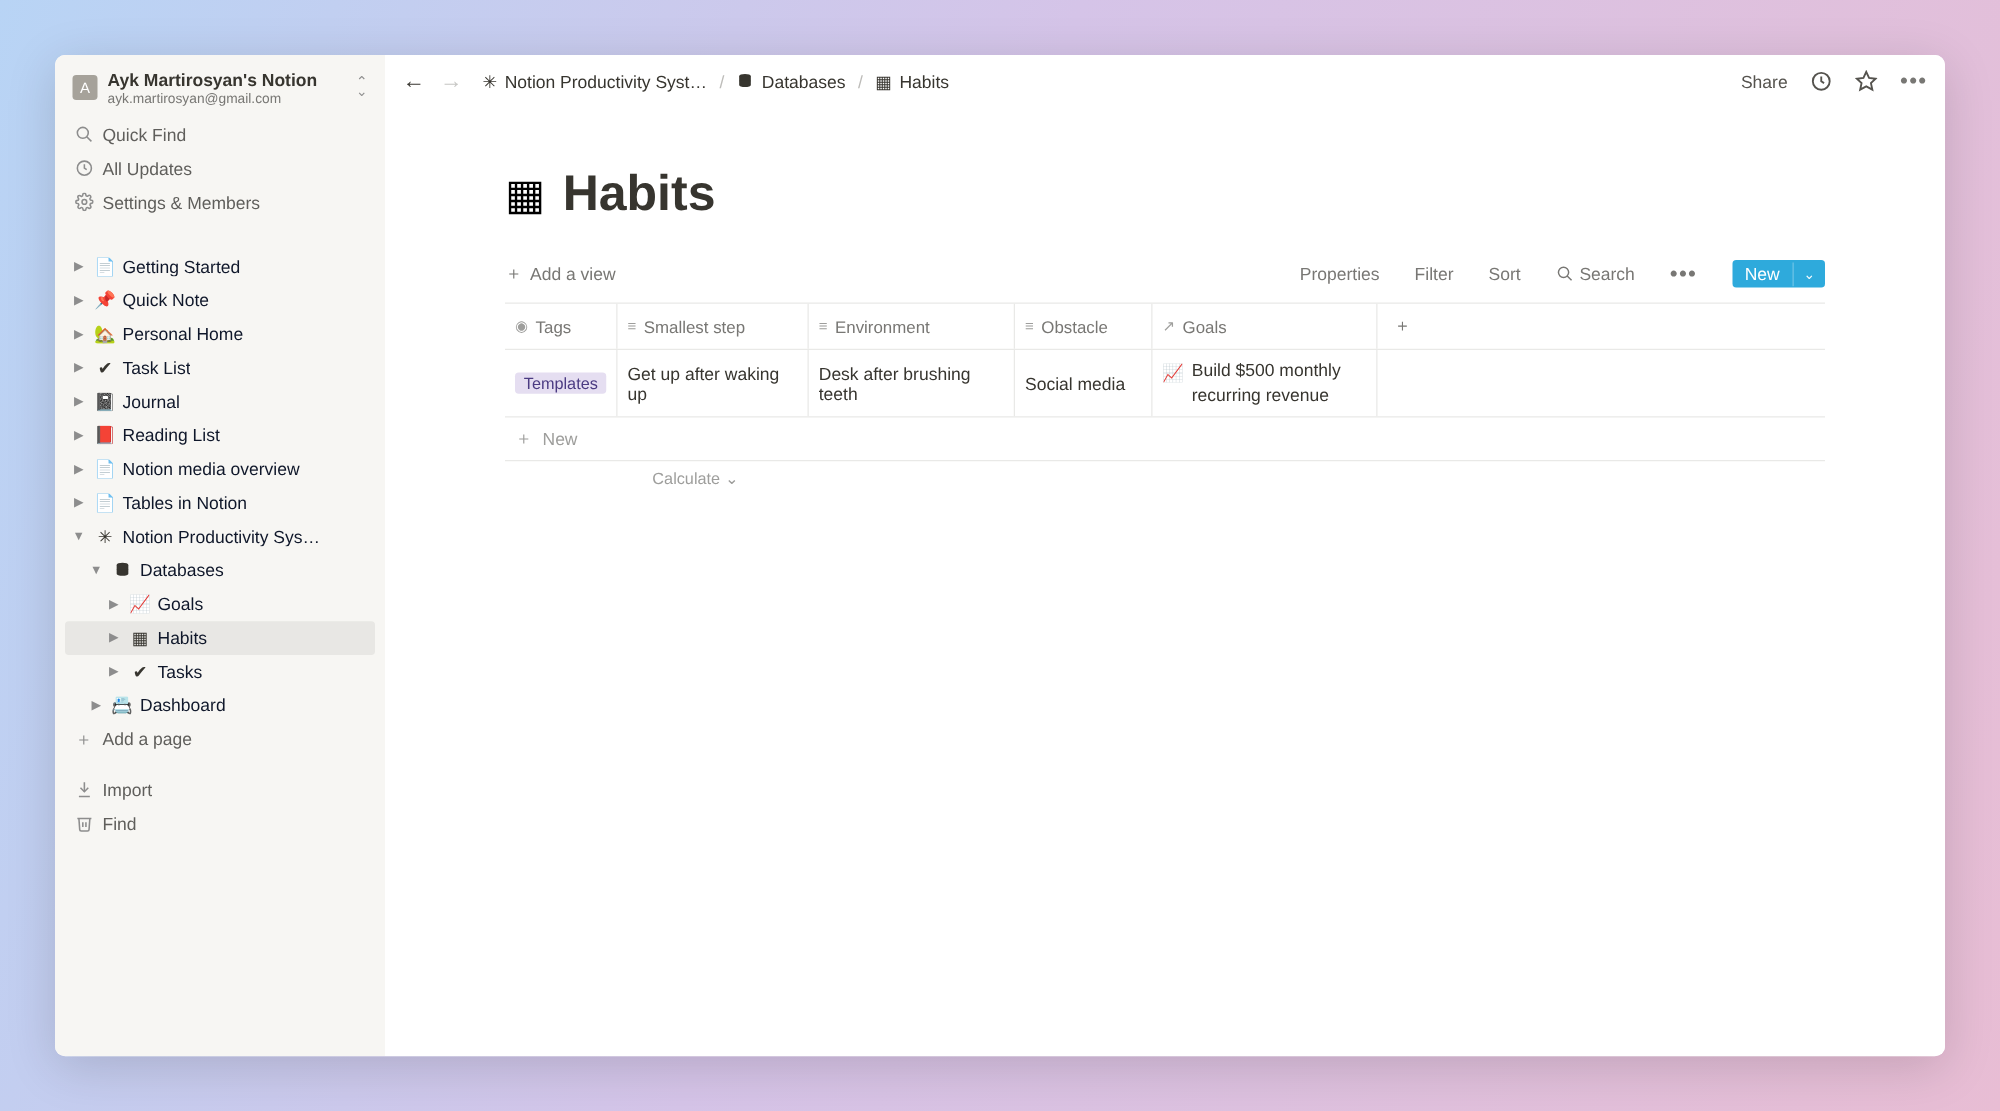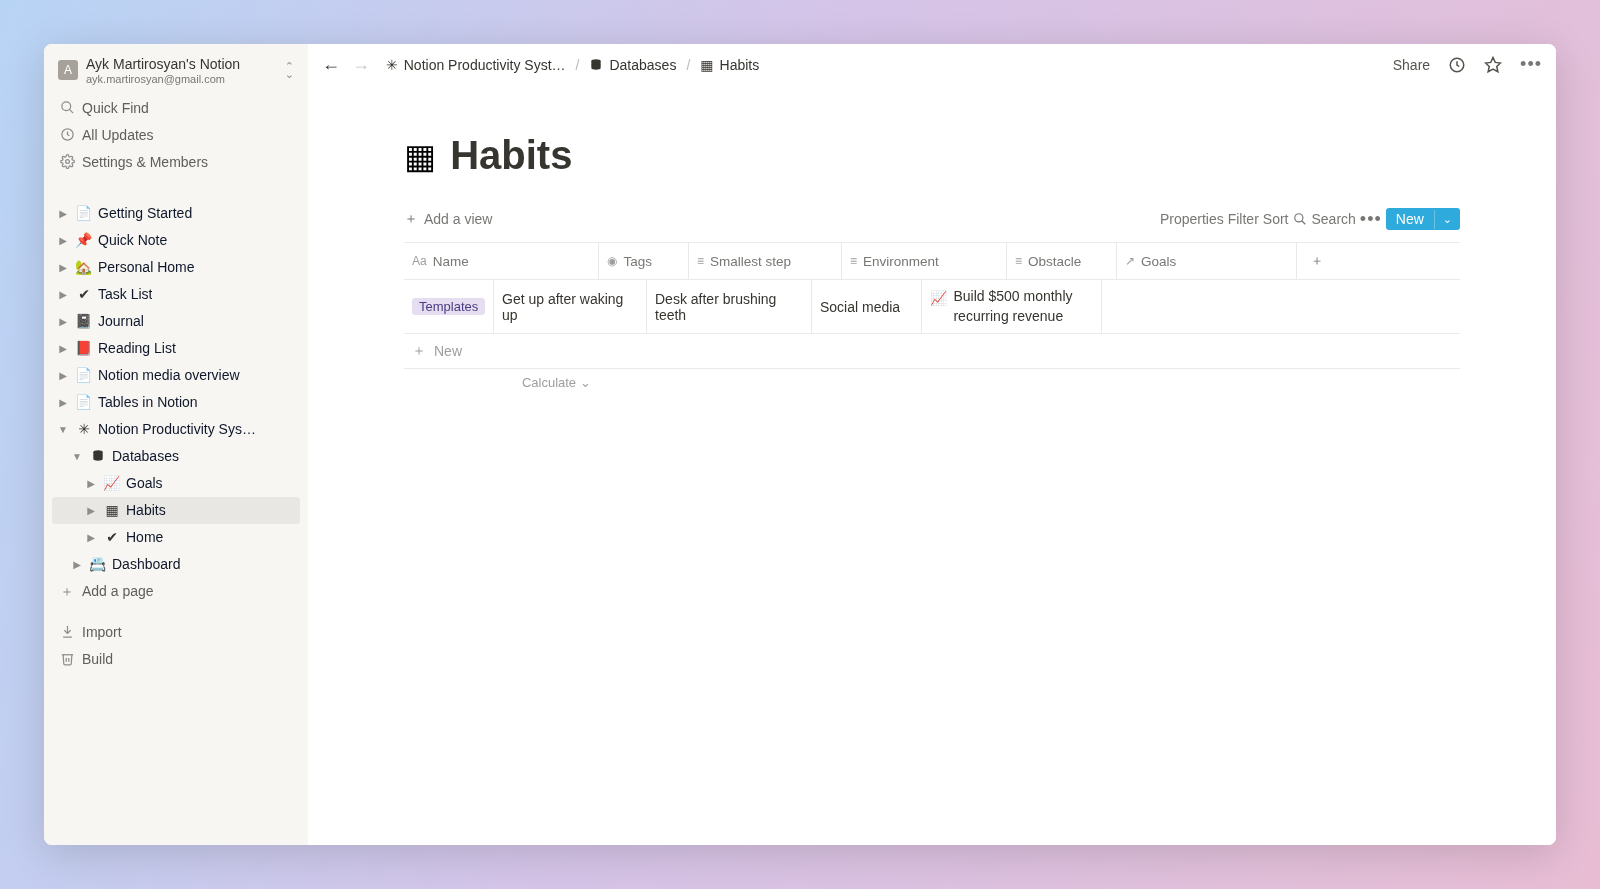--- a/index.html
+++ b/index.html
@@ -39,21 +39,21 @@
 .ws-avatar {
   width: 20px; height: 20px;
   background: #a6a29a;
   color: #fff;
   border-radius: 3px;
   font-size: 12px;
   display: flex; align-items: center; justify-content: center;
   margin-right: 8px;
   flex-shrink: 0;
 }
-.ws-title { font-weight: 400; font-size: 14px; line-height: 1.2; }
+.ws-title { font-weight: 700; font-size: 14px; line-height: 1.2; }
 .ws-email { font-size: 11px; color: #787774; }
 .ws-chevrons { margin-left: auto; color: #8d8d8d; font-size: 11px; line-height: 8px; display:flex; flex-direction:column; }
 .sb-section { padding: 2px 8px; }
 .sb-item {
   display: flex;
   align-items: flex-start;
   padding: 3px 6px;
   border-radius: 3px;
   cursor: pointer;
   color: #5f5e5b;
@@ -114,21 +114,21 @@
 .topbar-right { margin-left:auto; display:flex; align-items:center; gap:18px; color:#55534e; }
 .topbar-right .txt { cursor:pointer; }
 .icon-btn { cursor:pointer; display:inline-flex; }
 
 .page-body { padding: 48px 96px 0 96px; }
 .page-title-row { display:flex; align-items:center; gap:14px; margin-bottom:24px; }
 .page-title-icon { font-size:34px; line-height:1; }
 .page-title { font-size:40px; font-weight:700; color:#37352f; }
 .view-bar { display:flex; align-items:center; padding:6px 0; color:#787774; font-size:14px; }
 .add-view { display:flex; align-items:center; gap:6px; cursor:pointer; }
-.view-right { margin-left:auto; display:flex; align-items:center; gap:4px; }
+.view-right { margin-left:auto; display:flex; align-items:center; gap:28px; }
 .view-right .lbl { cursor:pointer; }
 .search-group { display:flex; align-items:center; gap:5px; cursor:pointer; }
 .new-btn {
   background:#2eaadc; color:#fff; border-radius:3px;
   display:flex; align-items:center;
   font-size:14px; overflow:hidden; cursor:pointer;
 }
 .new-btn .new-text { padding:3px 10px; font-weight:500; }
 .new-btn .new-drop { padding:3px 8px; border-left:1px solid rgba(255,255,255,0.3); font-size:11px; }
 .more-dots { cursor:pointer; color:#787774; font-size:18px; letter-spacing:1px; }
@@ -279,21 +279,21 @@
         <span class="tree-label">Goals</span>
       </div>
       <div class="tree-item indent-2 active">
         <span class="tree-toggle">▶</span>
         <span class="tree-page-icon">▦</span>
         <span class="tree-label">Habits</span>
       </div>
       <div class="tree-item indent-2">
         <span class="tree-toggle">▶</span>
         <span class="tree-page-icon">✔</span>
-        <span class="tree-label">Home</span>
+        <span class="tree-label">Tasks</span>
       </div>
 
       <div class="tree-item indent-1">
         <span class="tree-toggle">▶</span>
         <span class="tree-page-icon">📇</span>
         <span class="tree-label">Dashboard</span>
       </div>
 
       <div class="sb-item" style="margin-top:2px;">
         <span class="sb-icon">＋</span>
@@ -313,21 +313,21 @@
         <span>Import</span>
       </div>
       <div class="sb-item">
         <span class="sb-icon">
           <svg width="15" height="15" viewBox="0 0 24 24" fill="none" stroke="currentColor" stroke-width="2">
               <polyline points="3 6 5 6 21 6"></polyline>
               <path d="M19 6l-1 14a2 2 0 0 1-2 2H8a2 2 0 0 1-2-2L5 6"></path>
               <path d="M10 11v6M14 11v6"></path>
             </svg>
         </span>
-        <span>Build</span>
+        <span>Find</span>
       </div>
     </div>
   </div>
 
   <div class="main">
     <div class="topbar">
       <div class="nav-arrows">
         <span class="nav-arrow">←</span>
         <span class="nav-arrow disabled">→</span>
       </div>
@@ -395,24 +395,20 @@
           <span class="more-dots">•••</span>
           <div class="new-btn">
             <span class="new-text">New</span>
             <span class="new-drop">⌄</span>
           </div>
         </div>
       </div>
 
       <div class="db-table">
         <div class="db-row db-header">
-          <div class="db-cell col-name">
-            <span class="prop-icon">Aa</span>
-            <span>Name</span>
-          </div>
           <div class="db-cell col-tags">
             <span class="prop-icon">◉</span>
             <span>Tags</span>
           </div>
           <div class="db-cell col-step">
             <span class="prop-icon">≡</span>
             <span>Smallest step</span>
           </div>
           <div class="db-cell col-env">
             <span class="prop-icon">≡</span>

